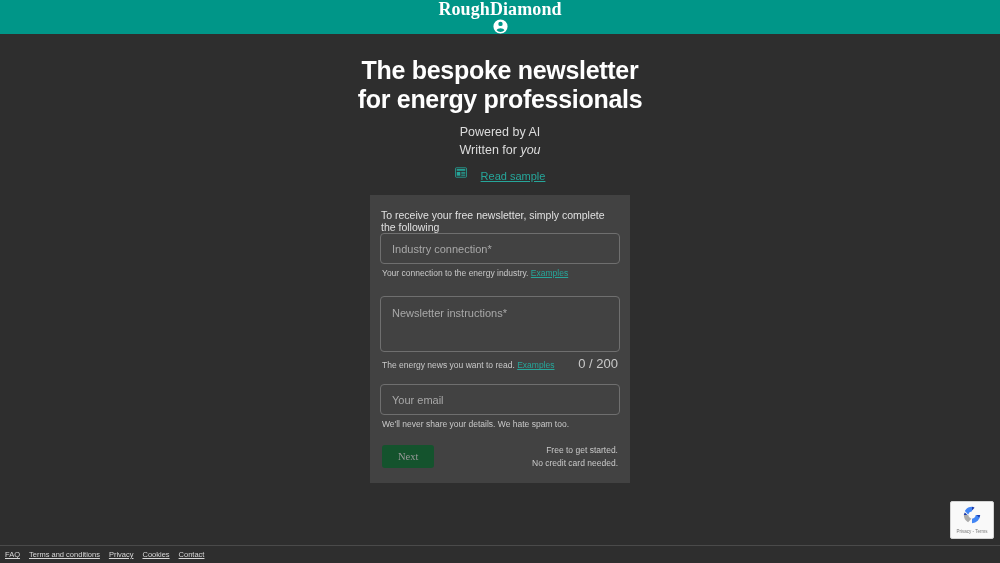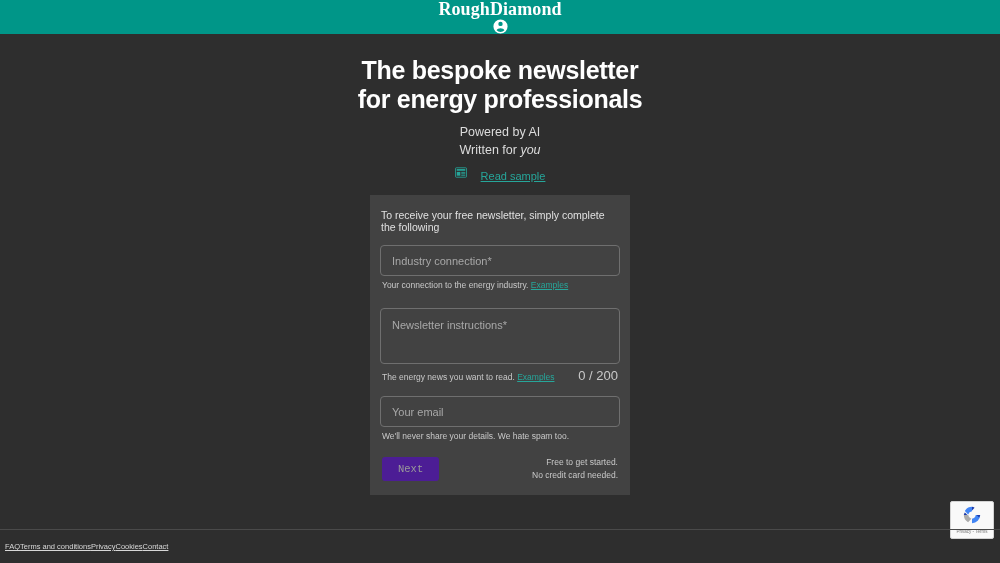--- a/index.html
+++ b/index.html
@@ -89,21 +89,21 @@
   
   .card {
     width: 260px;
     margin: 13px auto 0;
     background: #424242;
     padding: 14px 10px 14px;
   }
   .card-intro {
     font-size: 10.5px;
     color: #e0e0e0;
-    margin-bottom: 12px;
+    margin-bottom: 0;
     padding-left: 1px;
   }
 
   .field-block { margin-bottom: 4px; }
 
   .txt-input {
     width: 100%;
     background: transparent;
     border: 1px solid #6f6f6f;
     border-radius: 4px;
@@ -154,47 +154,47 @@
   .spacer-md { height: 9px; }
 
   .action-row {
     display: flex;
     align-items: center;
     justify-content: space-between;
     margin-top: 14px;
     padding: 0 2px;
   }
   .next-btn {
-    background: #4c1d95;
+    background: #14532d;
     color: #9a9a9a;
     border: none;
     border-radius: 3px;
-    font-family: Liberation Mono, monospace;
+    font-family: Liberation Serif, serif;
     font-size: 10.5px;
     padding: 6px 16px;
     cursor: default;
   }
   .assurance {
     text-align: right;
     font-size: 8.5px;
     color: #c9c9c9;
     line-height: 1.45;
   }
 
   
   .footer {
     position: absolute;
     left: 0;
     bottom: 0;
     width: 1000px;
-    height: 34px;
+    height: 18px;
     border-top: 1px solid #4a4a4a;
     display: flex;
     align-items: center;
-    gap: 0;
+    gap: 9px;
     padding-left: 5px;
   }
   .footer a {
     font-size: 7.5px;
     color: #d8d8d8;
     text-decoration: underline;
     cursor: pointer;
   }
 
   

